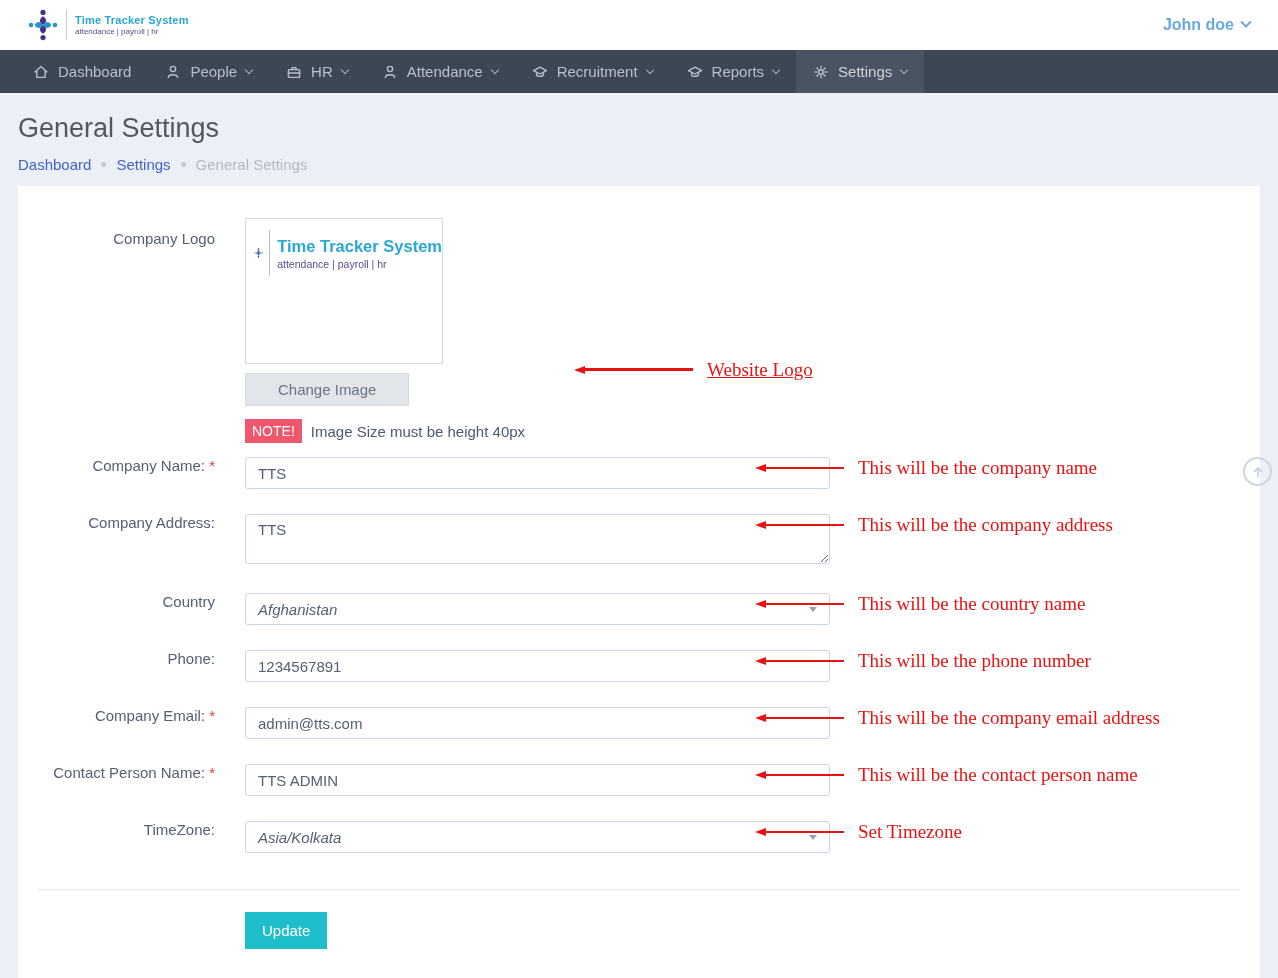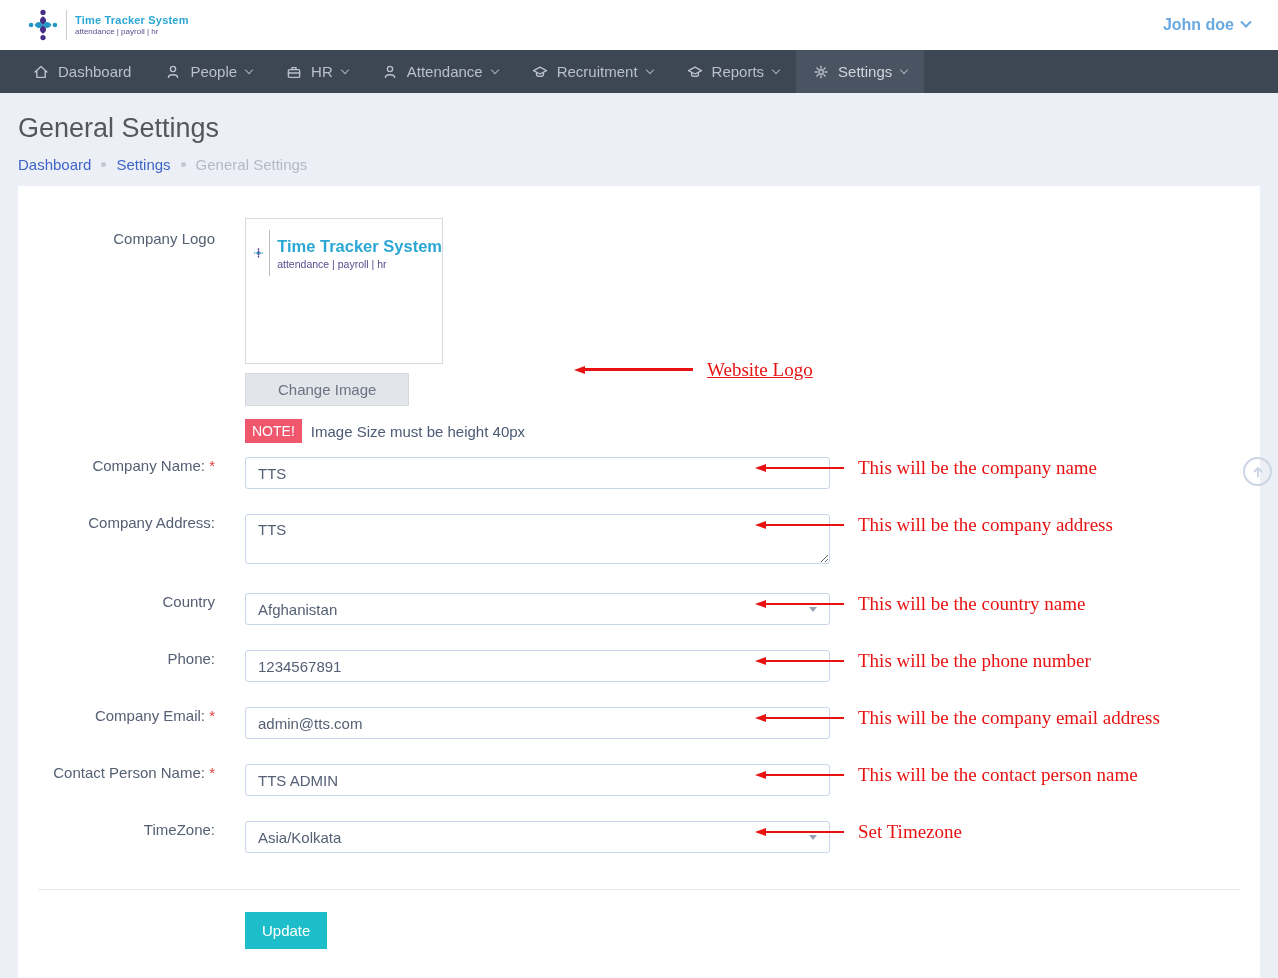--- a/index.html
+++ b/index.html
@@ -36,21 +36,21 @@
   .row { display:flex; align-items:flex-start; margin-bottom:25px; }
   .row-label { width:177px; text-align:right; margin-right:30px; font-size:15px; color:#556074; flex:none; }
   .req { color:#e23b3b; }
   .field { width:502px; flex:none; }
   .text-input, .sel, .ta {
     width:585px; border:1px solid #c8d5ea; border-radius:3px; font-size:15px;
     color:#556074; background:#fff; font-family:"Liberation Sans",sans-serif;
   }
   .text-input { height:32px; padding:0 12px; }
   .ta { height:50px; padding:6px 12px; resize:both; }
-  .sel { height:32px; display:flex; align-items:center; justify-content:space-between; padding:8px 12px; cursor:pointer; }
+  .sel { height:32px; display:flex; align-items:center; justify-content:space-between; padding:8px 12px; cursor:pointer;font-style:italic; }
   .sel-caret { width:0; height:0; border-left:4px solid transparent; border-right:4px solid transparent; border-top:5px solid #98a2b3; }
   .sel-val { display:flex; align-items:center; }
   .us-flag { width:17px; height:11px; margin-right:7px; position:relative; flex:none;
     background:repeating-linear-gradient(180deg,#b22234 0 1.7px,#fff 1.7px 3.4px); border:0.5px solid #ccc; }
   .us-flag::after { content:""; position:absolute; left:0; top:0; width:7px; height:6px; background:#26317e; }
 
   
   .logo-row { align-items:flex-start; margin-bottom:14px; }
   .logo-row .row-label { margin-top:12px; }
   .logo-box { width:198px; height:146px; border:1px solid #d4d9e2; padding:9px 0 0 8px; }

